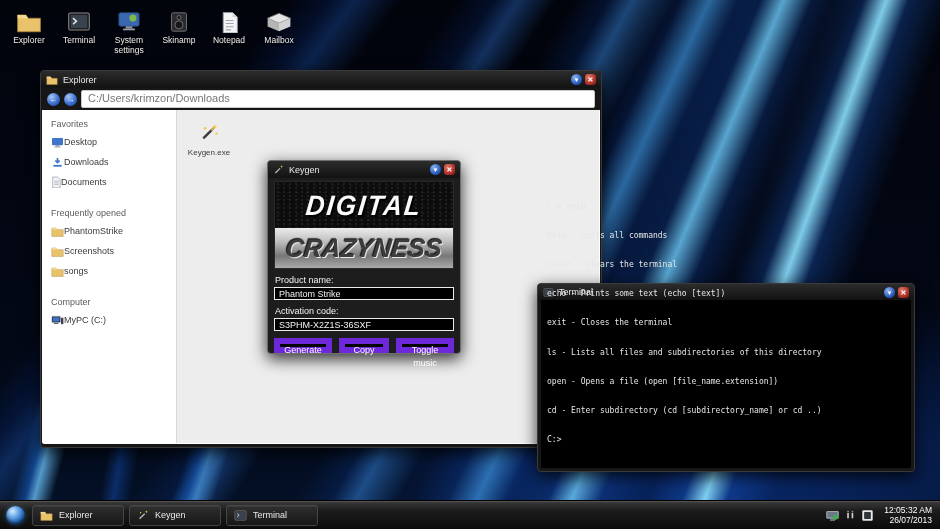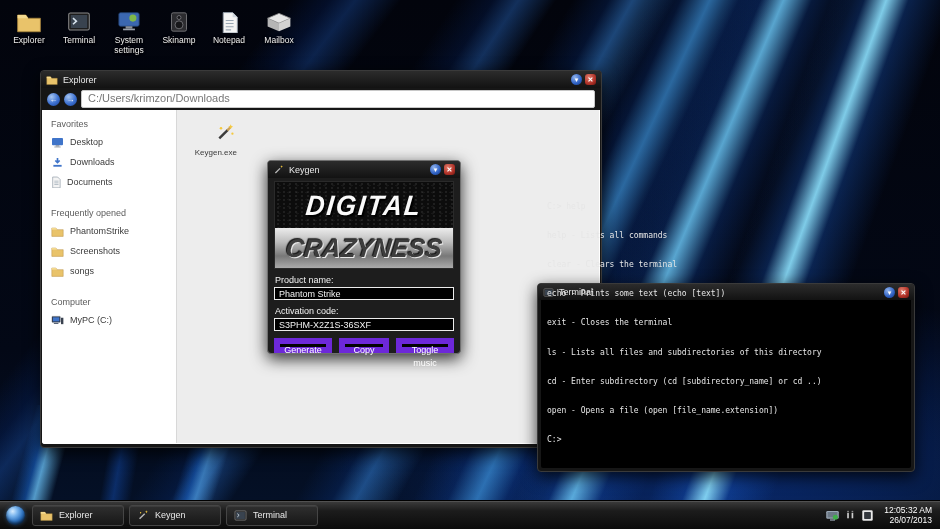--- a/index.html
+++ b/index.html
@@ -51,26 +51,26 @@
     background:radial-gradient(circle at 35% 30%,#a7c6f2,#3b6fd0 55%,#1a3f8f);
     color:#fff;font-size:8px;line-height:13px;text-align:center;}
   .addressbar{flex:1;height:16px;background:#fff;border:1px solid #c8c8c8;border-radius:2px;
     font-size:11px;color:#777;line-height:14px;padding:0 6px;font-family:"Liberation Sans",sans-serif;}
   .explorer-body{position:relative;height:334px;margin:0 1px 1px;background:#fff;
     border-radius:0 0 3px 3px;overflow:hidden;}
   .sidebar{position:absolute;left:0;top:0;bottom:0;width:134px;background:#fff;}
   .side-header{padding-left:9px;margin-top:13px;height:16px;line-height:16px;
     font-size:9px;color:#5c5c5c;}
   .side-header.first{margin-top:6px;}
-  .side-item{display:flex;align-items:center;gap:6px;padding-left:9px;height:20px;
+  .side-item{display:flex;align-items:center;padding-left:9px;height:20px;
     font-size:9px;color:#3a3a3a;cursor:pointer;}
   .side-item svg{flex:0 0 auto;}
   .content-panel{position:absolute;left:134px;right:1px;top:0;bottom:1px;
     background:#ededed;border-left:1px solid #d8d8d8;}
-  .file-item{position:absolute;left:4px;top:12px;width:56px;text-align:right;cursor:pointer;}
+  .file-item{position:absolute;left:4px;top:12px;width:56px;text-align:center;cursor:pointer;}
   .file-item .flabel{display:block;margin-top:2px;font-size:8px;color:#3a3a3a;}
 
   
   #win-keygen{left:267px;top:160px;width:192px;height:192px;z-index:3;
     border:1px solid #6f6f6f;background:#1d1d1d;}
   .kg-body{margin:3px 6px 5px;}
   .kg-logo{height:88px;border:1px solid #2a2a2a;box-sizing:border-box;overflow:hidden;background:#0c0c0c;}
   .kg-logo-top{height:46px;display:flex;align-items:center;justify-content:center;
     background-image:radial-gradient(rgba(255,255,255,.08) 1px,transparent 1.4px),
                      radial-gradient(rgba(255,255,255,.05) 1px,transparent 1.5px);
@@ -326,22 +326,22 @@
       </span>
     </div>
     <div class="term-screen">
       <div class="term-text">
         <div class="tline">C:&gt; help</div>
         <div class="tline">help - Lists all commands</div>
         <div class="tline">clear - Clears the terminal</div>
         <div class="tline">echo - Prints some text (echo [text])</div>
         <div class="tline">exit - Closes the terminal</div>
         <div class="tline">ls - Lists all files and subdirectories of this directory</div>
+        <div class="tline">open - Opens a file (open [file_name.extension])</div>
         <div class="tline">cd - Enter subdirectory (cd [subdirectory_name] or cd ..)</div>
-        <div class="tline">open - Opens a file (open [file_name.extension])</div>
         <div class="tline">C:&gt;</div>
       </div>
     </div>
   </div>
 
   <div id="taskbar">
     <span class="start-orb"></span>
     <div class="task-btn">
       <svg width="13" height="11" viewBox="0 0 16 13">
           <path d="M1 2.2h5l1.5 2H15v8.3H1z" fill="#e9c36a" stroke="#a8853c" stroke-width=".5"></path>

